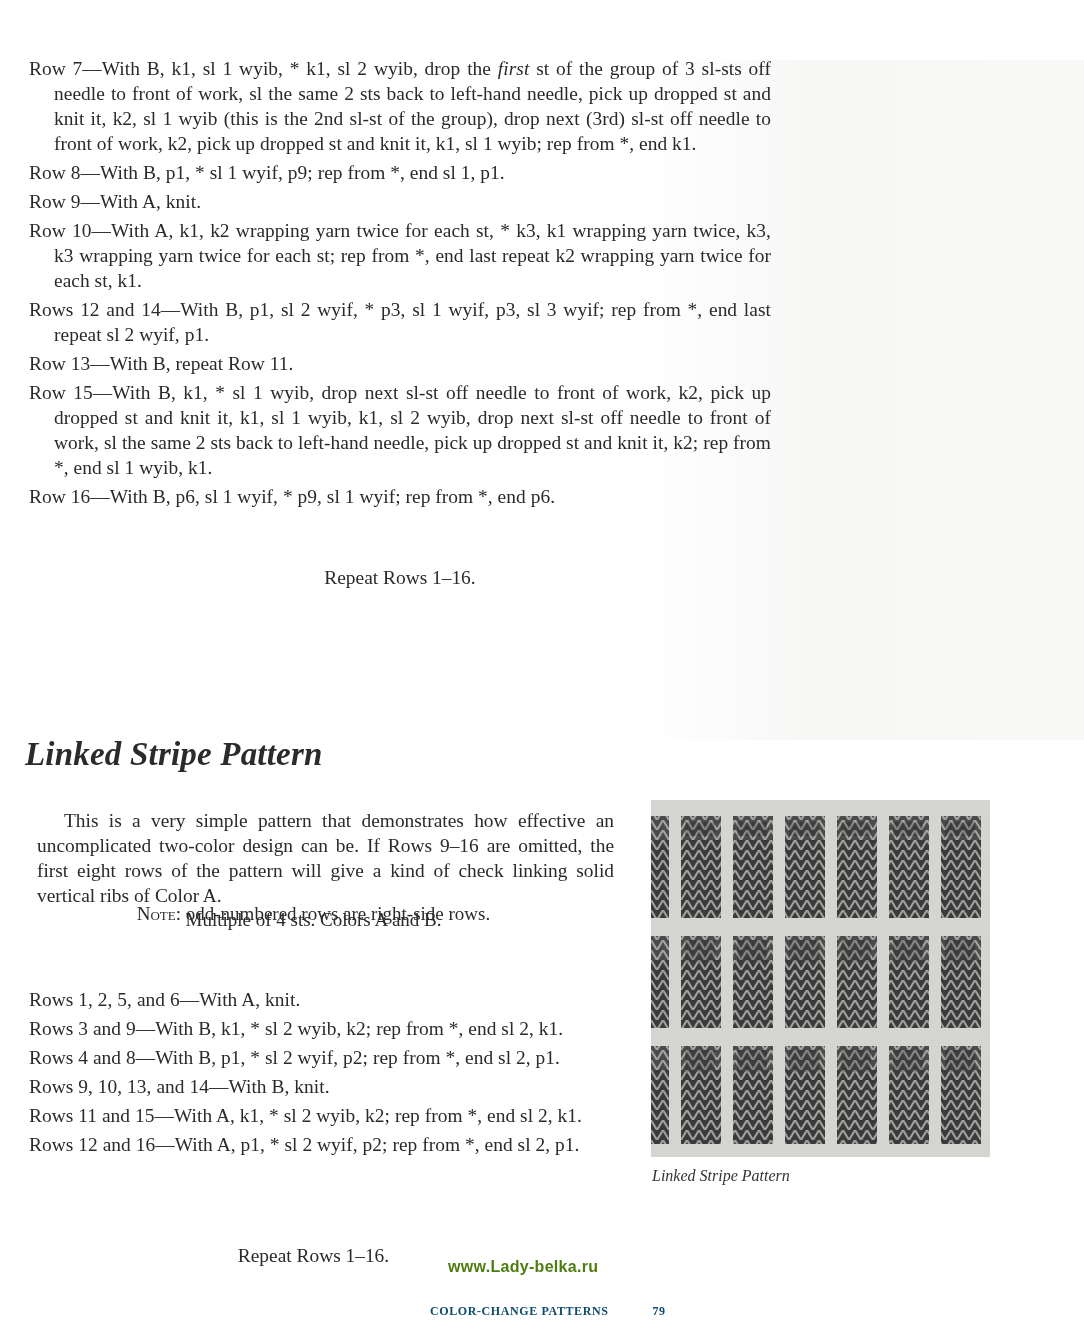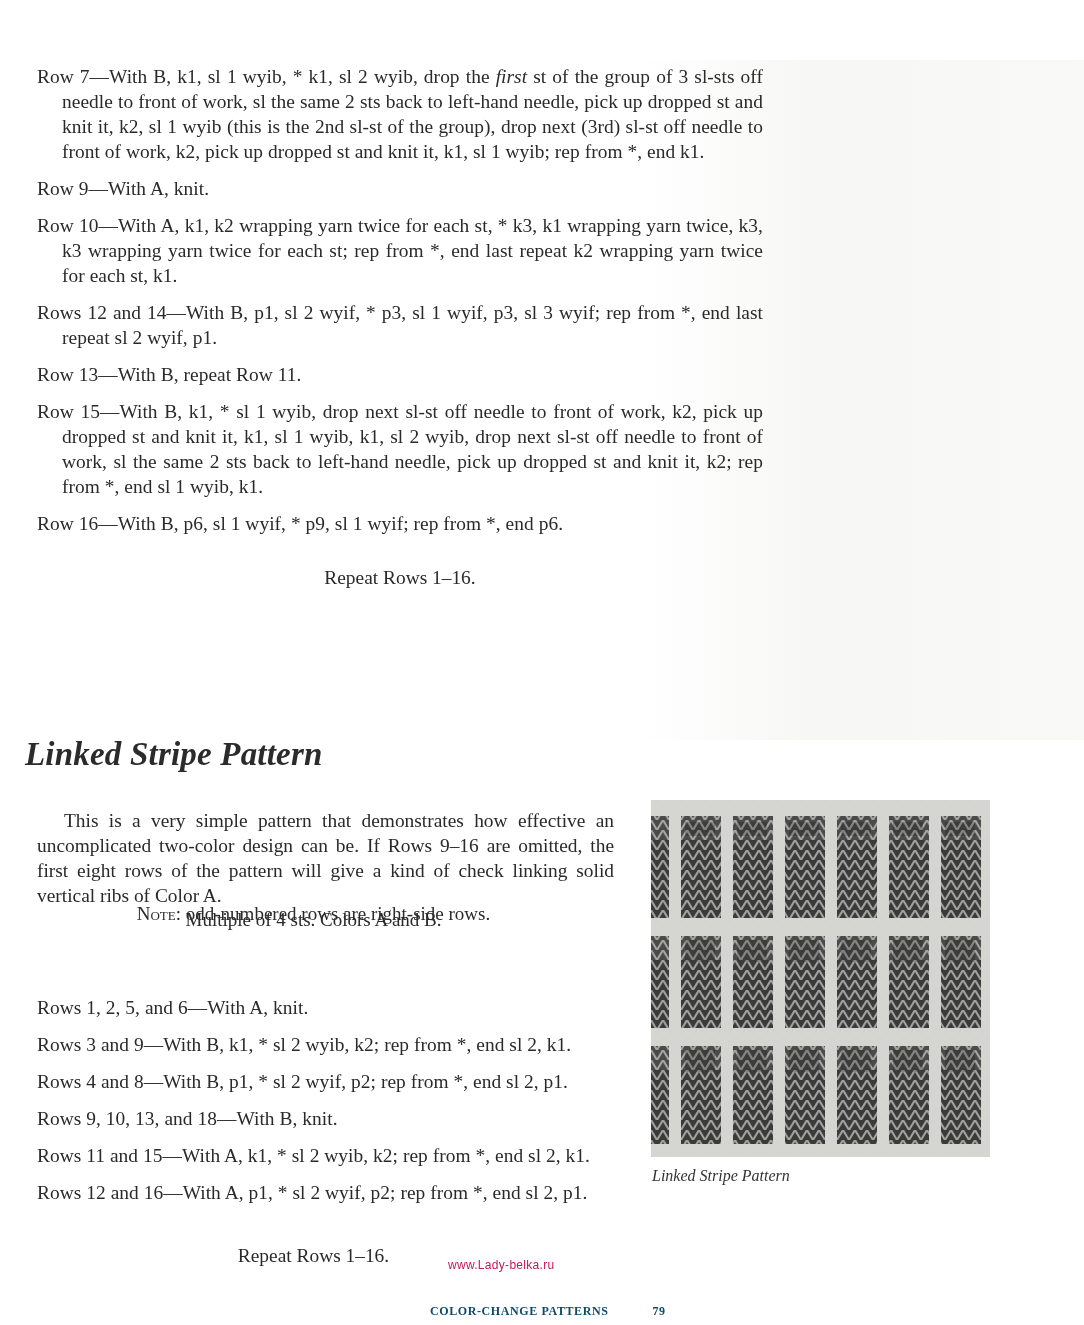--- a/index.html
+++ b/index.html
@@ -22,21 +22,21 @@
       background: linear-gradient(90deg, rgba(255,255,255,0) 0%, rgba(240,240,238,0.55) 40%, rgba(245,245,243,0.6) 100%);
       pointer-events: none;
     }
     .block {
       position: absolute;
       font-size: 19.4px;
       line-height: 25px;
       letter-spacing: 0.05px;
     }
     .instr {
-      margin: 12px;
+      margin: 4px;
       padding-left: 25px;
       text-indent: -25px;
       text-align: justify;
     }
     .top-block {
       left: 25px; top: 52px;
       width: 750px;
     }
     .repeat-top {
       position: absolute;
@@ -89,23 +89,24 @@
       left: 25px; top: 1243px;
       width: 577px;
       text-align: center;
       font-size: 19.4px;
       line-height: 25px;
     }
     .watermark {
       position: absolute;
       left: 448px; top: 1258px;
       font-family: "Liberation Sans", "DejaVu Sans", sans-serif;
-      font-size: 12px;
-      color: #be185d;
+      font-size: 16px;
+      color: #4d7c0f;
       letter-spacing: 0.3px;
+      font-weight: bold;
     }
     .photo {
       position: absolute;
       left: 651px; top: 800px;
       width: 339px; height: 357px;
       background-color: #6a6a6a;
       overflow: hidden;
     }
     .photo svg { display: block; }
     .caption {
@@ -129,20 +130,21 @@
       margin-left: 44px;
     }
   </style>
 </head>
 <body>
 
 <div class="page-shade"></div>
 
 <div class="block top-block">
   <p class="instr"><span>Row 7</span><span>—</span><span>With B, k1, sl 1 wyib, * k1, sl 2 wyib, drop the </span><i>first</i><span> st of the group of 3 sl-sts off needle to front of work, sl the same 2 sts back to left-hand needle, pick up dropped st and knit it, k2, sl 1 wyib (this is the 2nd sl-st of the group), drop next (3rd) sl-st off needle to front of work, k2, pick up dropped st and knit it, k1, sl 1 wyib; rep from *, end k1.</span></p>
+  <p class="instr"><span>Row 8</span><span>—</span><span>With B, p1, * sl 1 wyif, p9; rep from *, end sl 1, p1.</span></p>
   <p class="instr"><span>Row 9</span><span>—</span><span>With A, knit.</span></p>
   <p class="instr"><span>Row 10</span><span>—</span><span>With A, k1, k2 wrapping yarn twice for each st, * k3, k1 wrapping yarn twice, k3, k3 wrapping yarn twice for each st; rep from *, end last repeat k2 wrapping yarn twice for each st, k1.</span></p>
   <p class="instr"><span>Rows 12 and 14</span><span>—</span><span>With B, p1, sl 2 wyif, * p3, sl 1 wyif, p3, sl 3 wyif; rep from *, end last repeat sl 2 wyif, p1.</span></p>
   <p class="instr"><span>Row 13</span><span>—</span><span>With B, repeat Row 11.</span></p>
   <p class="instr"><span>Row 15</span><span>—</span><span>With B, k1, * sl 1 wyib, drop next sl-st off needle to front of work, k2, pick up dropped st and knit it, k1, sl 1 wyib, k1, sl 2 wyib, drop next sl-st off needle to front of work, sl the same 2 sts back to left-hand needle, pick up dropped st and knit it, k2; rep from *, end sl 1 wyib, k1.</span></p>
   <p class="instr"><span>Row 16</span><span>—</span><span>With B, p6, sl 1 wyif, * p9, sl 1 wyif; rep from *, end p6.</span></p>
 </div>
 
 <div class="repeat-top">Repeat Rows 1–16.</div>
 
@@ -151,21 +153,21 @@
 <p class="intro">This is a very simple pattern that demonstrates how effective an uncomplicated two-color design can be. If Rows 9–16 are omitted, the first eight rows of the pattern will give a kind of check linking solid vertical ribs of Color A.</p>
 
 <p class="centered-line multiple">Multiple of 4 sts. Colors A and B.</p>
 
 <p class="centered-line note"><span class="sc">Note</span><span>: odd-numbered rows are right-side rows.</span></p>
 
 <div class="block bottom-block">
   <p class="instr"><span>Rows 1, 2, 5, and 6</span><span>—</span><span>With A, knit.</span></p>
   <p class="instr"><span>Rows 3 and 9</span><span>—</span><span>With B, k1, * sl 2 wyib, k2; rep from *, end sl 2, k1.</span></p>
   <p class="instr"><span>Rows 4 and 8</span><span>—</span><span>With B, p1, * sl 2 wyif, p2; rep from *, end sl 2, p1.</span></p>
-  <p class="instr"><span>Rows 9, 10, 13, and 18</span><span>—</span><span>With B, knit.</span></p>
+  <p class="instr"><span>Rows 9, 10, 13, and 14</span><span>—</span><span>With B, knit.</span></p>
   <p class="instr"><span>Rows 11 and 15</span><span>—</span><span>With A, k1, * sl 2 wyib, k2; rep from *, end sl 2, k1.</span></p>
   <p class="instr"><span>Rows 12 and 16</span><span>—</span><span>With A, p1, * sl 2 wyif, p2; rep from *, end sl 2, p1.</span></p>
 </div>
 
 <div class="repeat-bottom">Repeat Rows 1–16.</div>
 
 <div class="watermark">www.Lady-belka.ru</div>
 
 <div class="photo">
   <svg width="339" height="357" viewBox="0 0 339 357" xmlns="http://www.w3.org/2000/svg">

